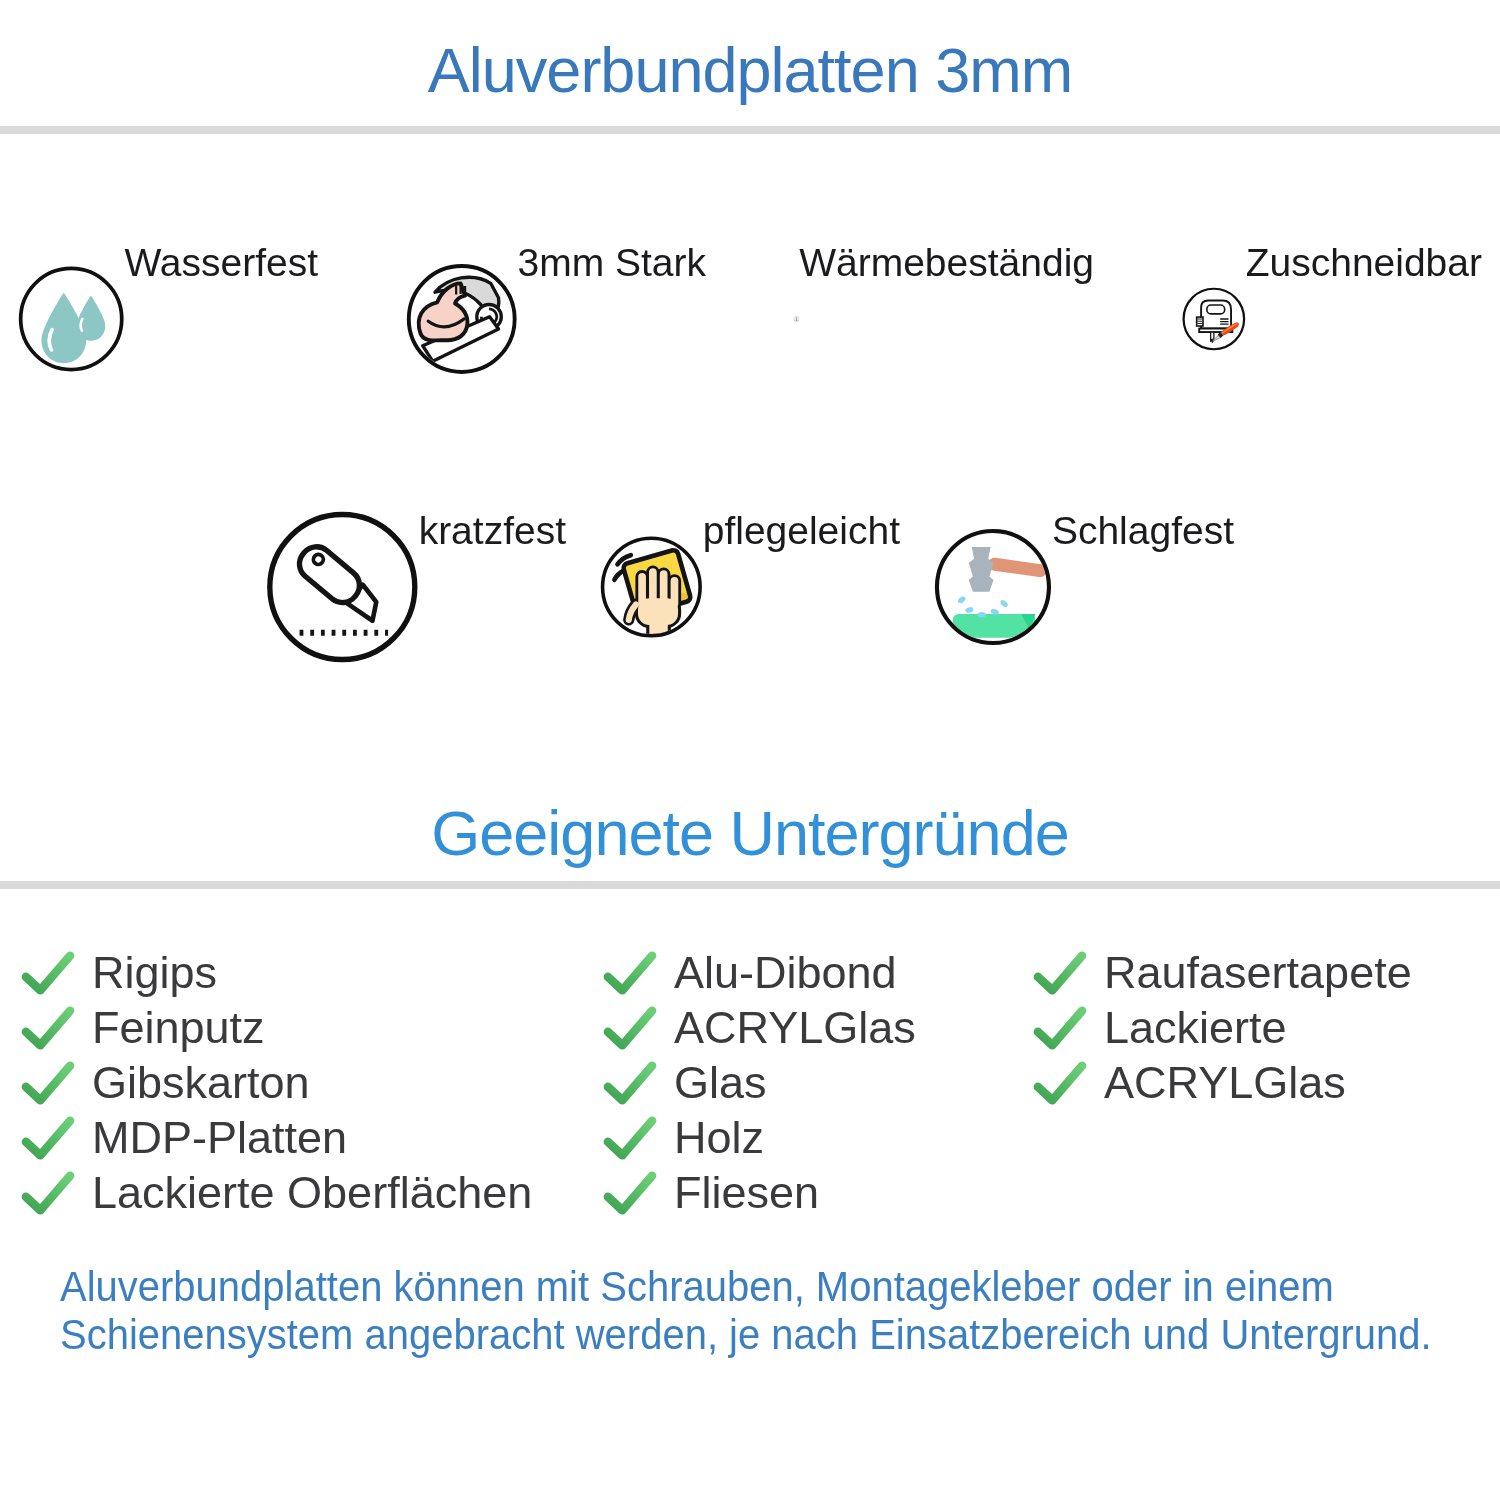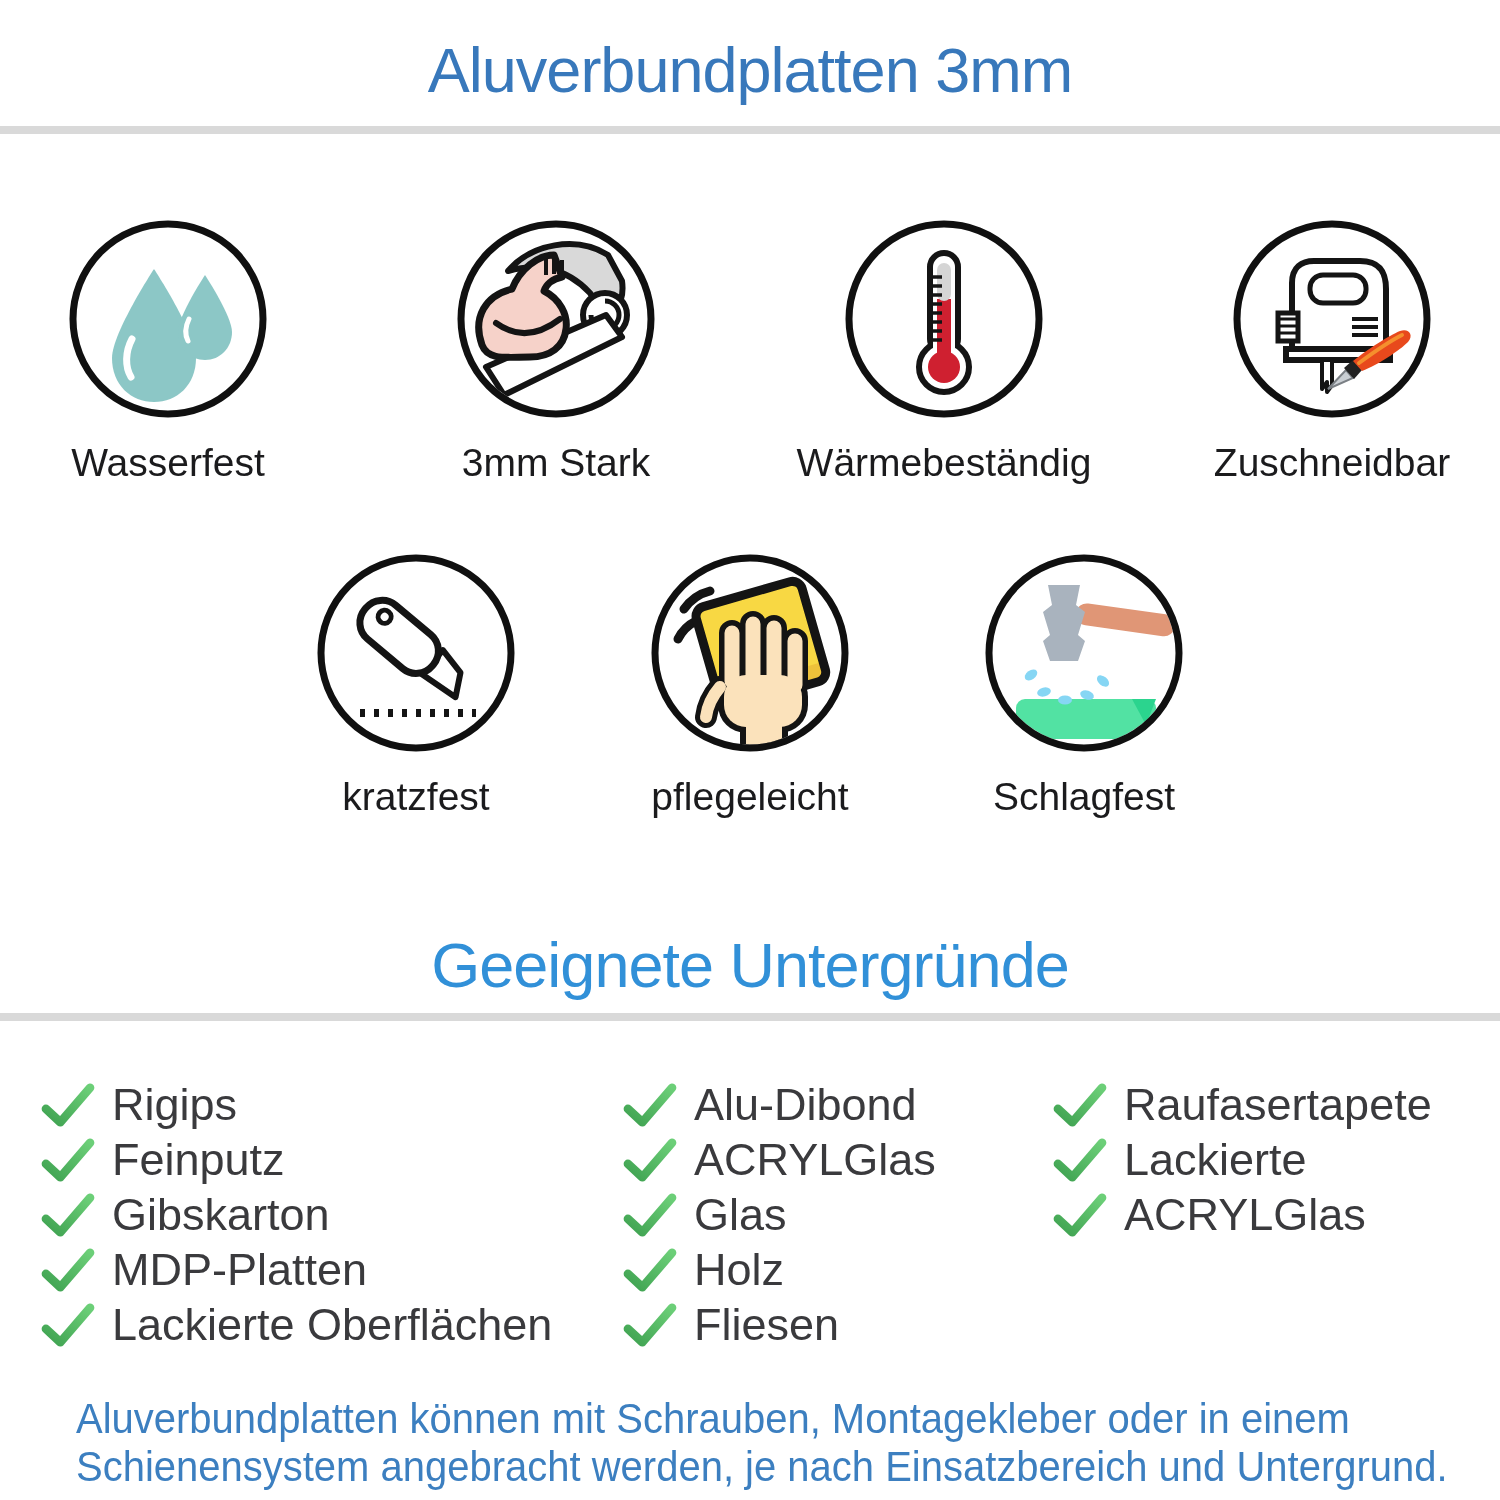--- a/index.html
+++ b/index.html
@@ -15,34 +15,34 @@
     margin:110px 0 8px; text-align:center; font-size:63px; line-height:72px;
     font-weight:400; color:#3190d8; letter-spacing:-1px;
   }
   .divider { height:8px; background:#d9d9d9; }
   .d1 { margin-top:20px; }
   .d2 { margin-top:12px; }
 
   .features-row { display:flex; }
   .row1 { margin-top:85px; justify-content:space-between; padding:0 18px; }
   .row2 { margin-top:68px; justify-content:center; gap:34px; }
-  .feature { width:300px; display:flex; flex-direction:column; align-items:center; }
+  .feature { width:300px; display:flex; flex-direction:row; align-items:flex-start; }
   .fi { width:200px; height:200px; display:block; }
   .feature-label {
     margin-top:22px; font-size:39px; line-height:44px; color:#1b1b1d;
     text-align:center; white-space:nowrap;
   }
 
-  .substrates { display:flex; margin-top:56px; padding-left:40px; }
+  .substrates { display:flex; margin-top:56px; padding-left:20px; }
   .col1 { width:582px; } .col2 { width:430px; } .col3 { flex:1; }
   .sub-item { display:flex; align-items:center; height:55px; }
   .check { width:56px; height:46px; flex:none; }
   .sub-label { margin-left:16px; font-size:45px; color:#3a3a3d; white-space:nowrap; }
 
-  .footer { margin:42px 0 0; padding-left:76px; color:#3c7fc0; font-size:43px; }
+  .footer { margin:42px 0 0; padding-left:60px; color:#3c7fc0; font-size:43px; }
   .footer-line {
     white-space:nowrap; line-height:48px;
     transform:scaleX(0.93); transform-origin:left center;
   }
   .defs-holder { position:absolute; width:0; height:0; }
 </style>
 </head>
 <body>
 
 <svg class="defs-holder" aria-hidden="true">

